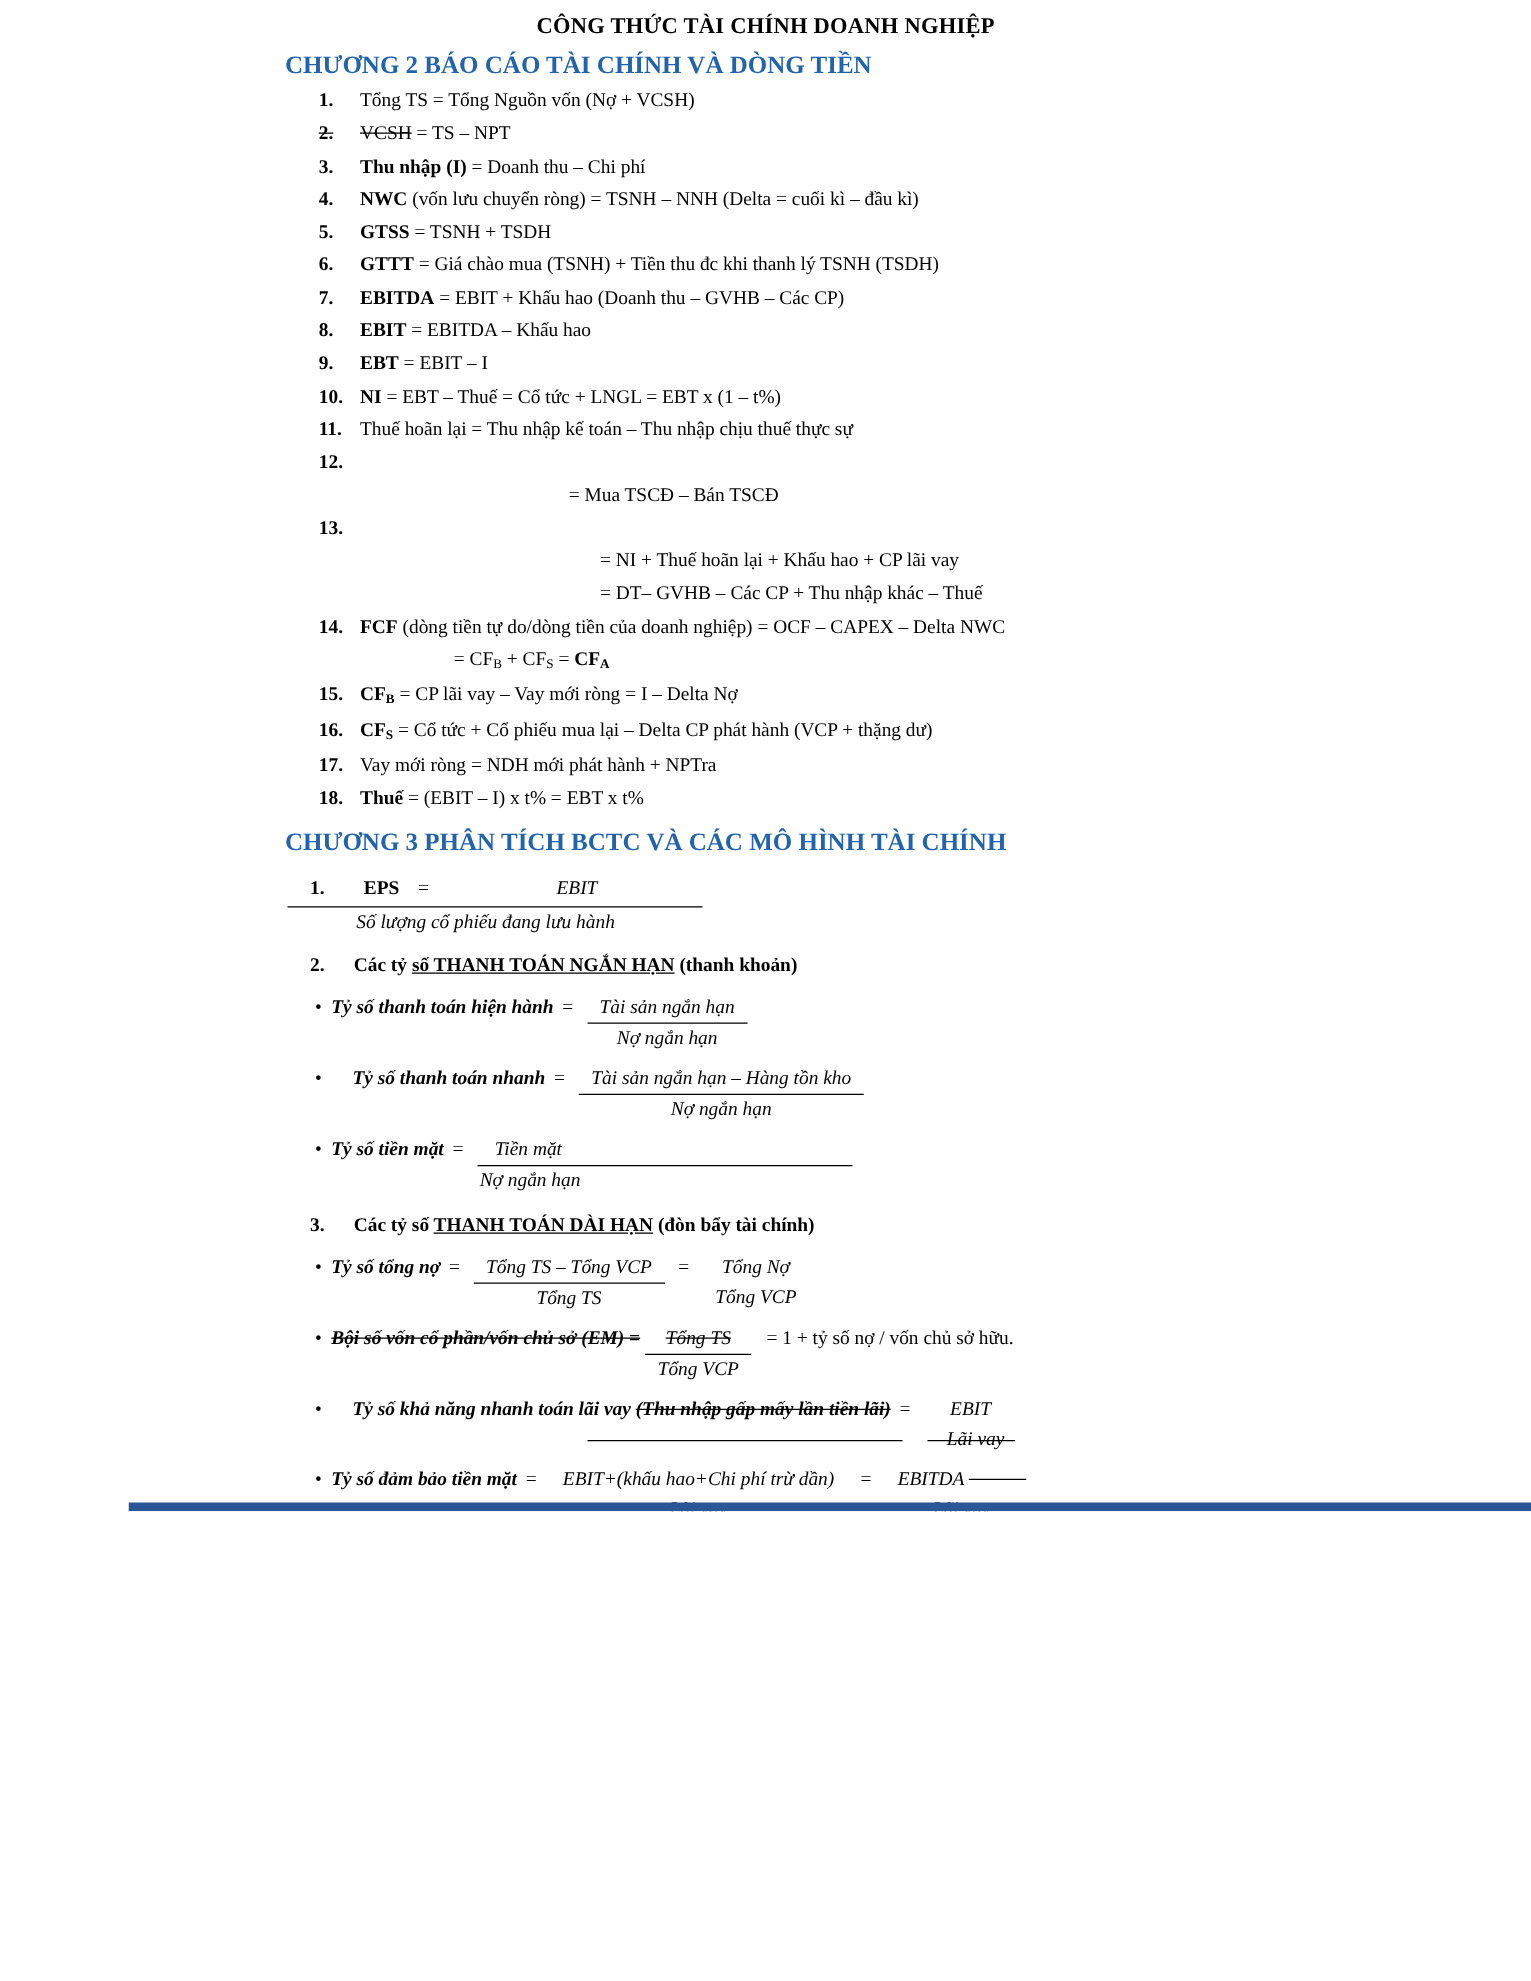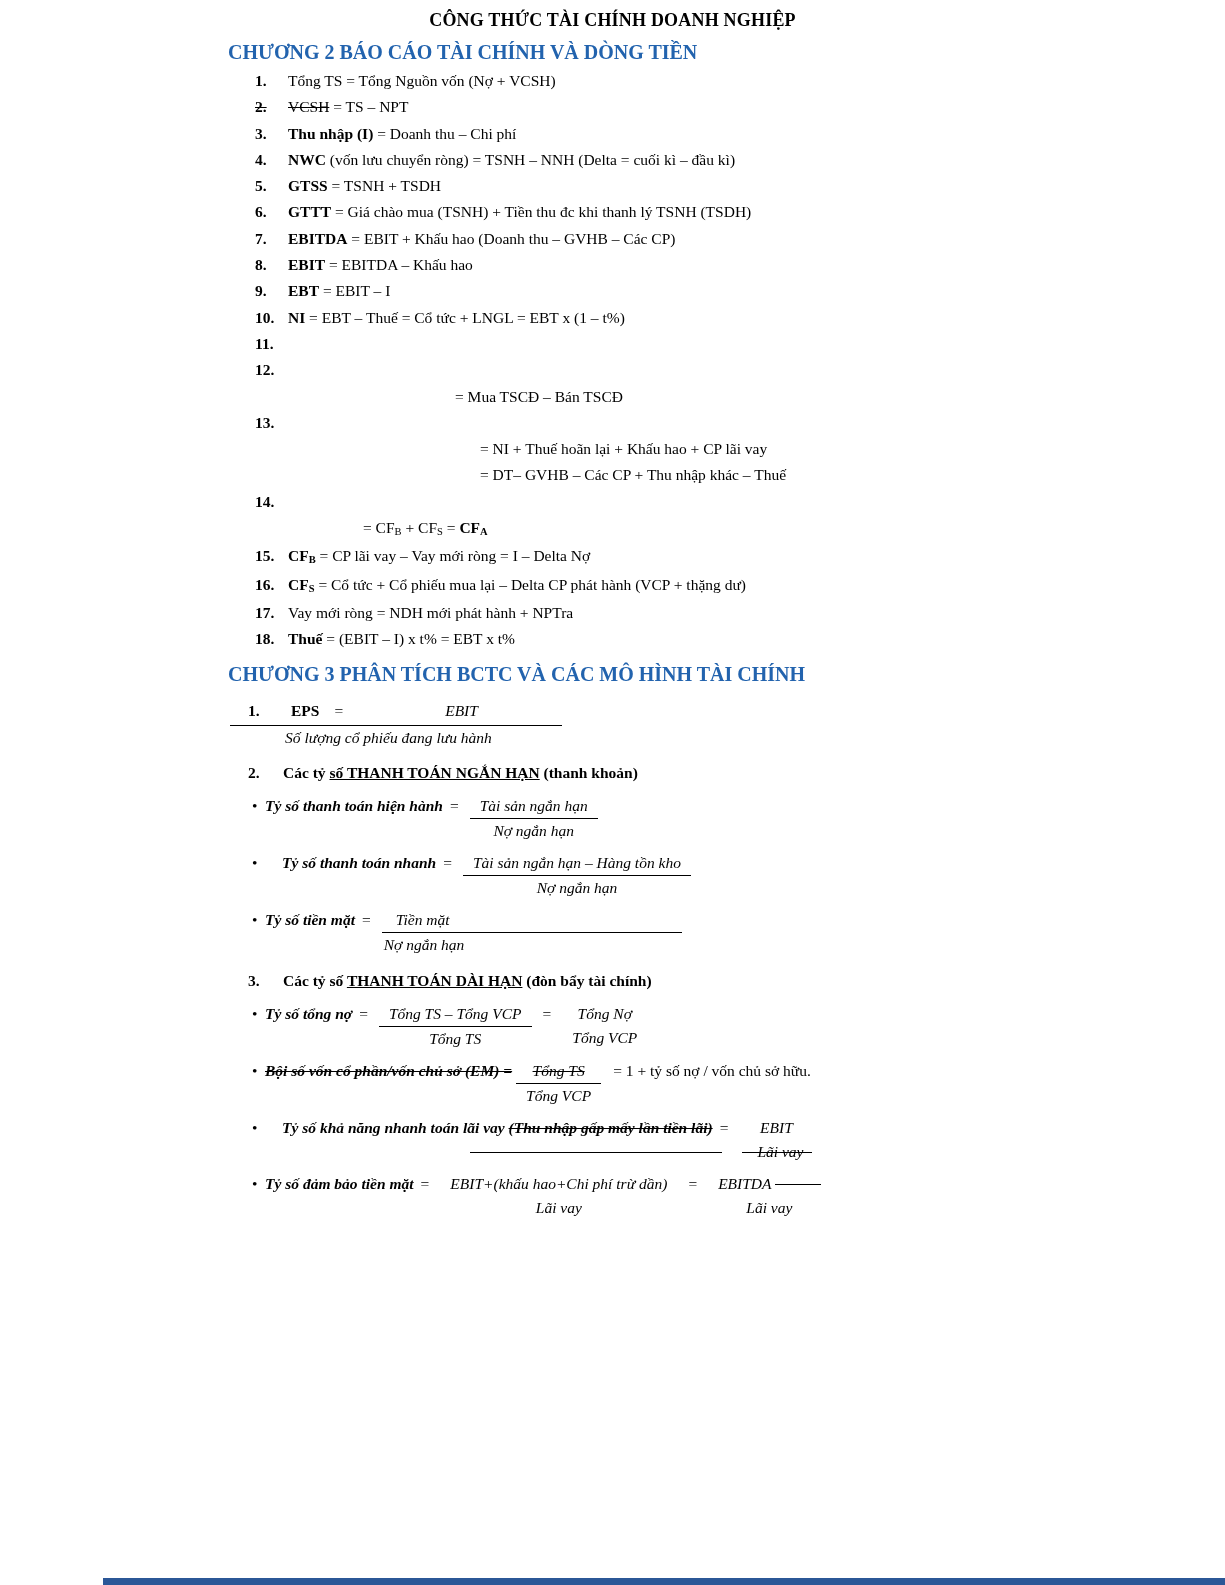--- a/index.html
+++ b/index.html
@@ -1,20 +1,20 @@
 <!DOCTYPE html>
 <html><head>
 <meta charset="utf-8">
 <style>
   * { box-sizing: border-box; }
   body { margin: 0; background: #ffffff; }
   .page {
     position: relative;
     width: 1225px;
-    height: 1585px;
+    height: 1209px;
     background: #ffffff;
     font-family: "Liberation Serif", "DejaVu Serif", serif;
     color: #000;
     overflow: hidden;
   }
   .doc-title {
     margin: 0;
     padding-top: 10px;
     text-align: center;
     font-size: 18px;
@@ -130,35 +130,37 @@
       <span class="txt"><b>EBT</b><span> = EBIT – I</span></span>
     </div>
 
     <div class="li">
       <span class="num">10.</span>
       <span class="txt"><b>NI</b><span> = EBT – Thuế = Cổ tức + LNGL = EBT x (1 – t%)</span></span>
     </div>
 
     <div class="li">
       <span class="num">11.</span>
+      <span class="txt"><b></b><span>Thuế hoãn lại = Thu nhập kế toán – Thu nhập chịu thuế thực sự</span></span>
     </div>
 
     <div class="li">
       <span class="num">12.</span>
     </div>
     <div class="cont c12">= Mua TSCĐ – Bán TSCĐ</div>
 
     <div class="li">
       <span class="num">13.</span>
     </div>
     <div class="cont c13">= NI + Thuế hoãn lại + Khấu hao + CP lãi vay</div>
     <div class="cont c13">= DT– GVHB – Các CP + Thu nhập khác – Thuế</div>
 
     <div class="li">
       <span class="num">14.</span>
+      <span class="txt"><b>FCF</b><span> (dòng tiền tự do/dòng tiền của doanh nghiệp) = OCF – CAPEX – Delta NWC</span></span>
     </div>
     <div class="cont c14">
       <span>= CF</span><span class="sub">B</span><span> + CF</span><span class="sub">S</span><span> = </span><b><span>CF</span><span class="sub">A</span></b>
     </div>
 
     <div class="li">
       <span class="num">15.</span>
       <span class="txt"><b><span>CF</span><span class="sub">B</span></b><span> = CP lãi vay – Vay mới ròng = I – Delta Nợ</span></span>
     </div>
 

